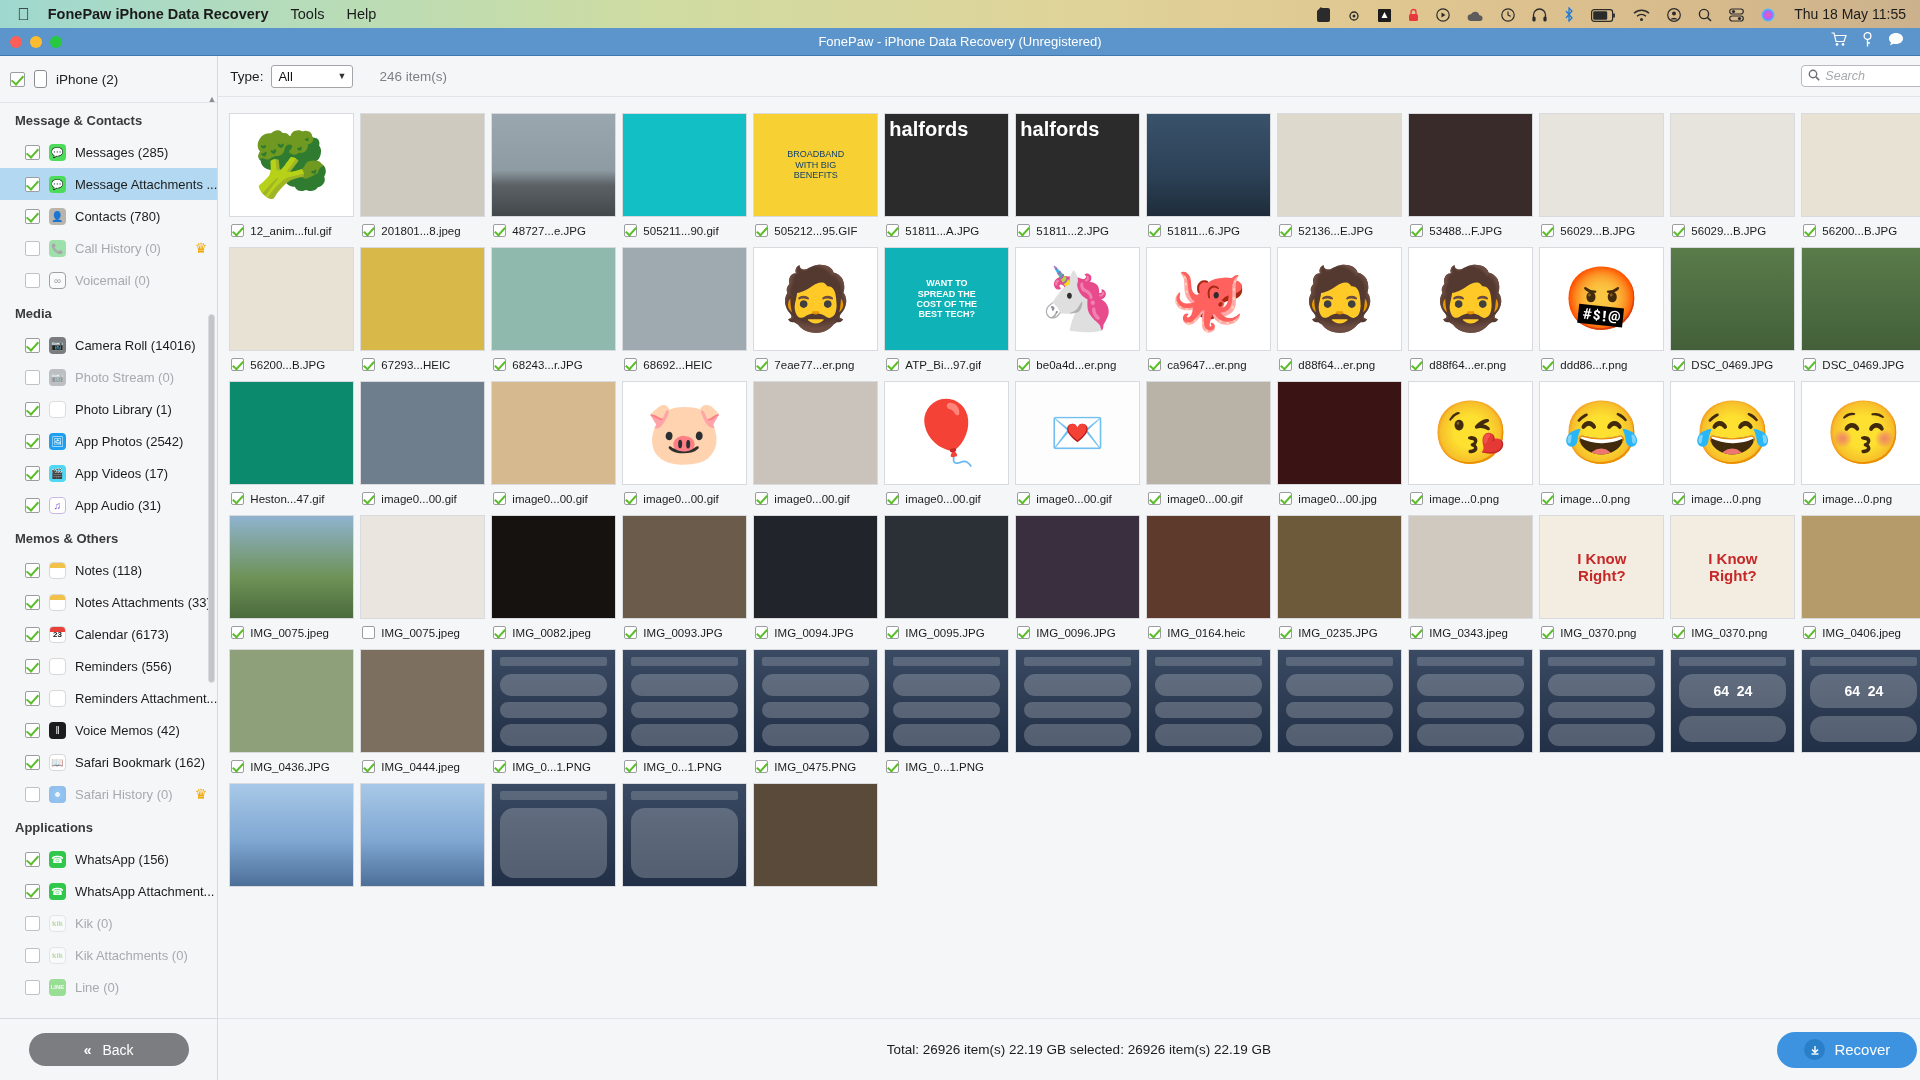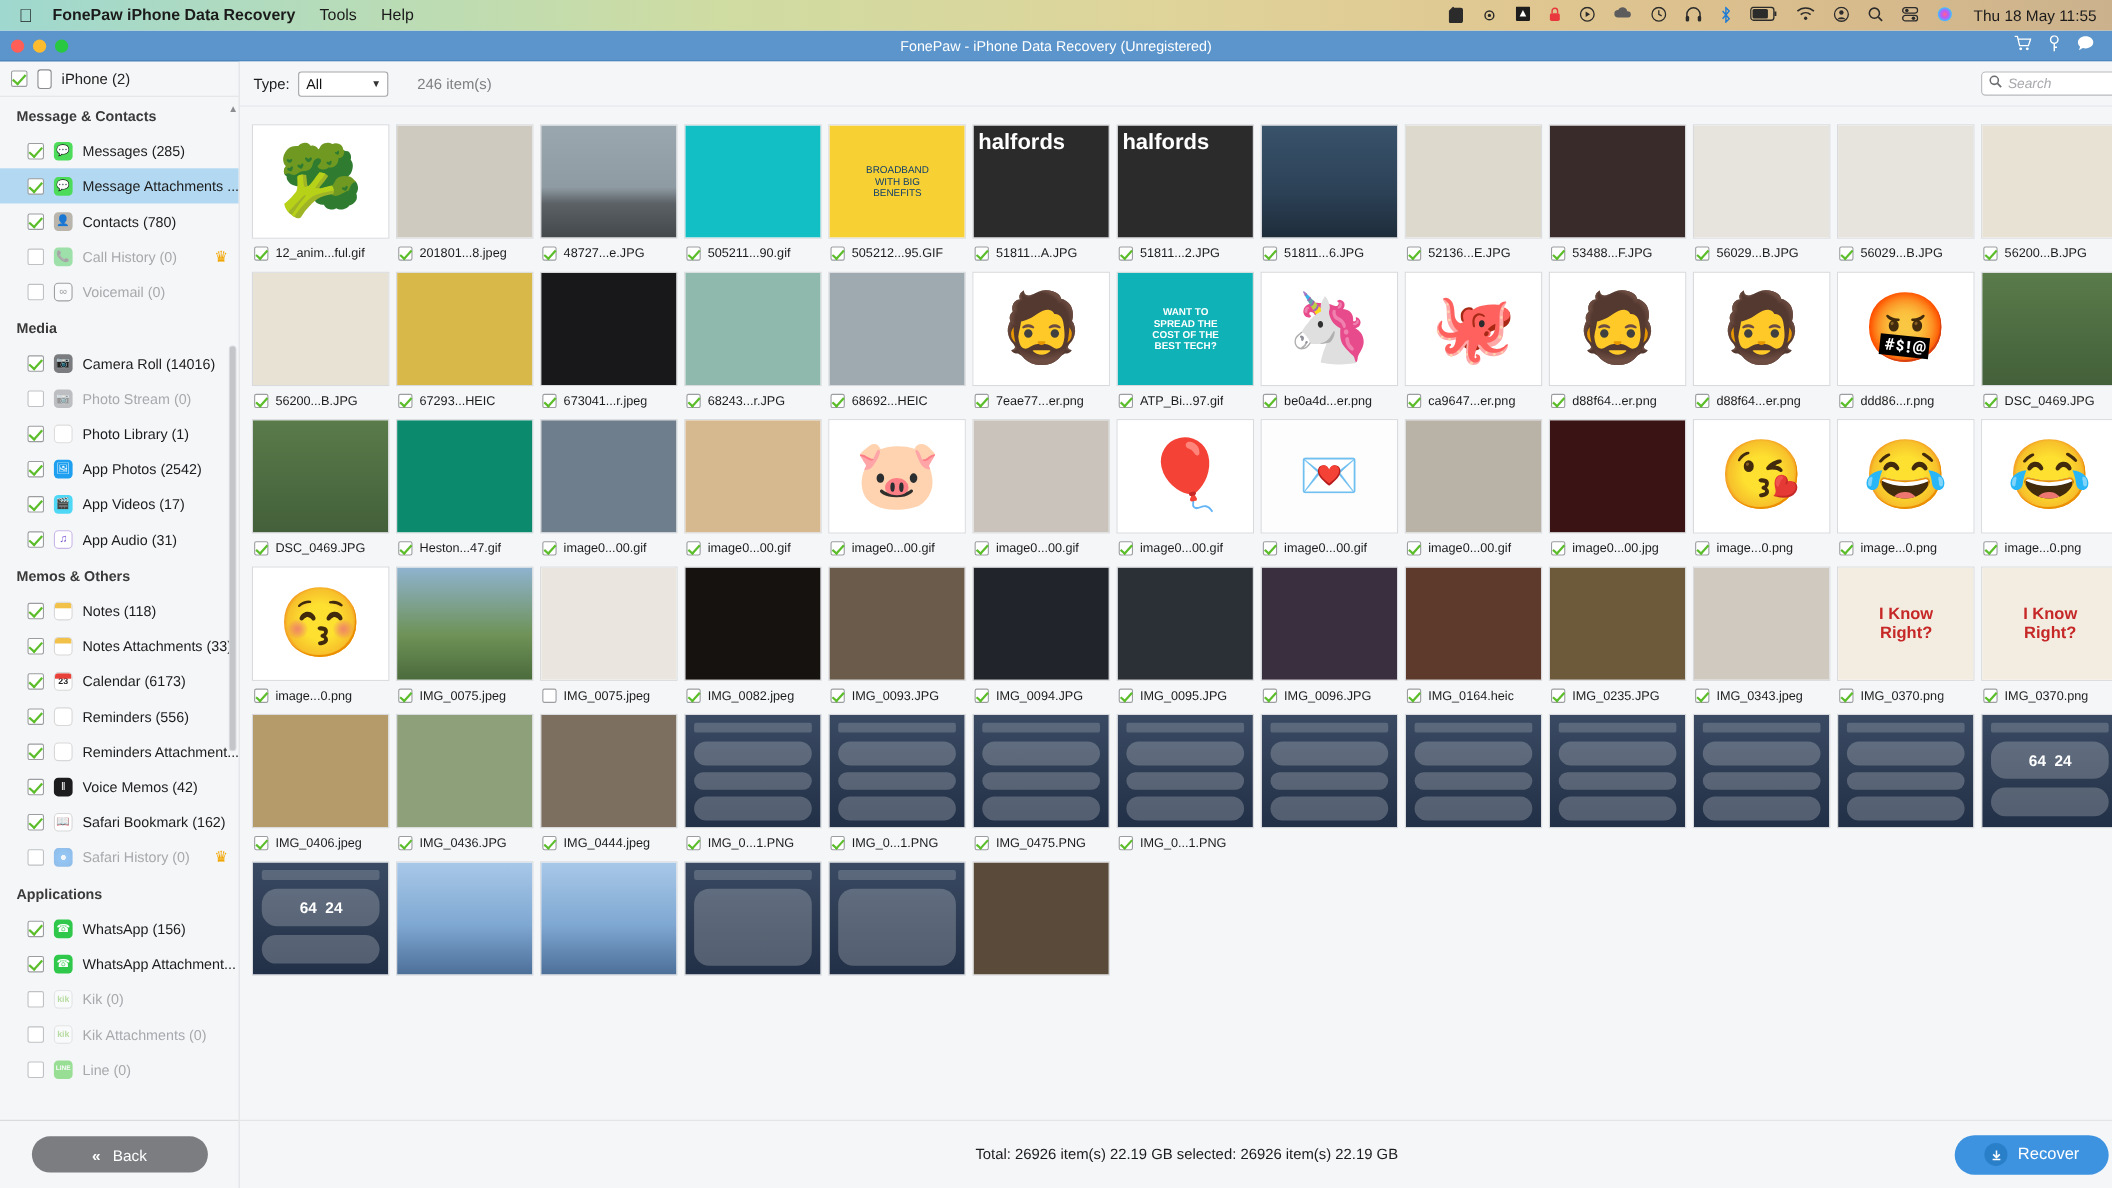--- a/index.html
+++ b/index.html
@@ -13,21 +13,21 @@
   #menubar {
     height: 28px; width: 100%;
     background: linear-gradient(90deg,#9fd8cf 0%, #b9dcb6 18%, #cfdca2 34%, #dfd49a 55%, #e0c791 72%, #d8bb8c 88%, #cbb28d 100%);
     display: flex; align-items: center;
     font-size: 14.5px; color: #1b1b1b;
     position: relative;
   }
   #menubar .apple { margin-left: 17px; font-size: 17px; line-height: 1; }
   #menubar .app-title { margin-left: 18px; font-weight: bold; font-size: 14.5px; }
   #menubar .menu-item { margin-left: 22px; font-size: 14.5px; }
-  #menubar .right { margin-left: auto; display: flex; align-items: flex-start; gap: 17px; padding-right: 14px; }
+  #menubar .right { margin-left: auto; display: flex; align-items: flex-end; gap: 17px; padding-right: 14px; }
   #menubar .right .mbicon { font-size: 14px; line-height: 1; display:flex; align-items:center; }
   #menubar .clock { font-size: 14px; margin-left: 2px; }
 
   
   #window { position: absolute; top: 28px; left: 0; width: 1920px; height: 1052px; background: #f5f6f8; }
   #titlebar {
     height: 28px; background: #5b95cb; display: flex; align-items: center;
     position: relative; border-bottom: 1px solid #3f78ad;
   }
   .traffic { display: flex; gap: 8px; margin-left: 10px; }
@@ -41,21 +41,21 @@
   }
   #titlebar .tb-icons { margin-left: auto; display: flex; gap: 16px; padding-right: 16px; color: #fff; font-size: 14px; z-index: 2; }
 
   
   #main { display: flex; height: 1024px; }
   #sidebar {
     width: 239px; background: #f5f6f8; border-right: 1px solid #d7d9dc;
     display: flex; flex-direction: column; position: relative;
   }
   #device-row {
-    height: 32px; display: flex; align-items: center; padding-left: 10px;
+    height: 47px; display: flex; align-items: center; padding-left: 10px;
     border-bottom: 1px solid #e2e4e7; font-size: 13.5px; color: #222;
   }
   #sidebar-scroll { flex: 1; overflow: hidden; position: relative; }
   .group-title {
     font-size: 13px; color: #3a3a3a; font-weight: bold;
     padding: 10px 0 8px 15px;
   }
   .sb-item {
     height: 32px; display: flex; align-items: center; padding-left: 25px;
     font-size: 13px; color: #1c1c1c; position: relative;
@@ -628,29 +628,20 @@
               <div class="thumb">
                 <div class="art" style="background:#d9b84a"></div>
               </div>
               <div class="cap">
                 <span class="cb checked"></span>
                 <span class="fname">67293...HEIC</span>
               </div>
             </div>
             <div class="cell">
               <div class="thumb">
-                <div class="art" style="background:#18181a"></div>
-              </div>
-              <div class="cap">
-                <span class="cb checked"></span>
-                <span class="fname">673041...r.jpeg</span>
-              </div>
-            </div>
-            <div class="cell">
-              <div class="thumb">
                 <div class="art" style="background:#8fb9ad"></div>
               </div>
               <div class="cap">
                 <span class="cb checked"></span>
                 <span class="fname">68243...r.JPG</span>
               </div>
             </div>
             <div class="cell">
               <div class="thumb">
                 <div class="art" style="background:#9eaab0"></div>

